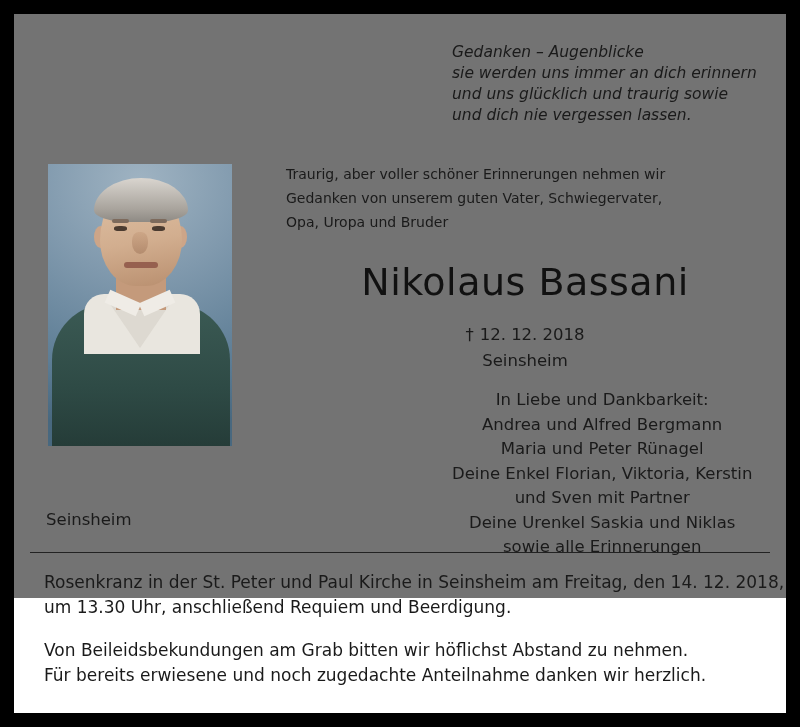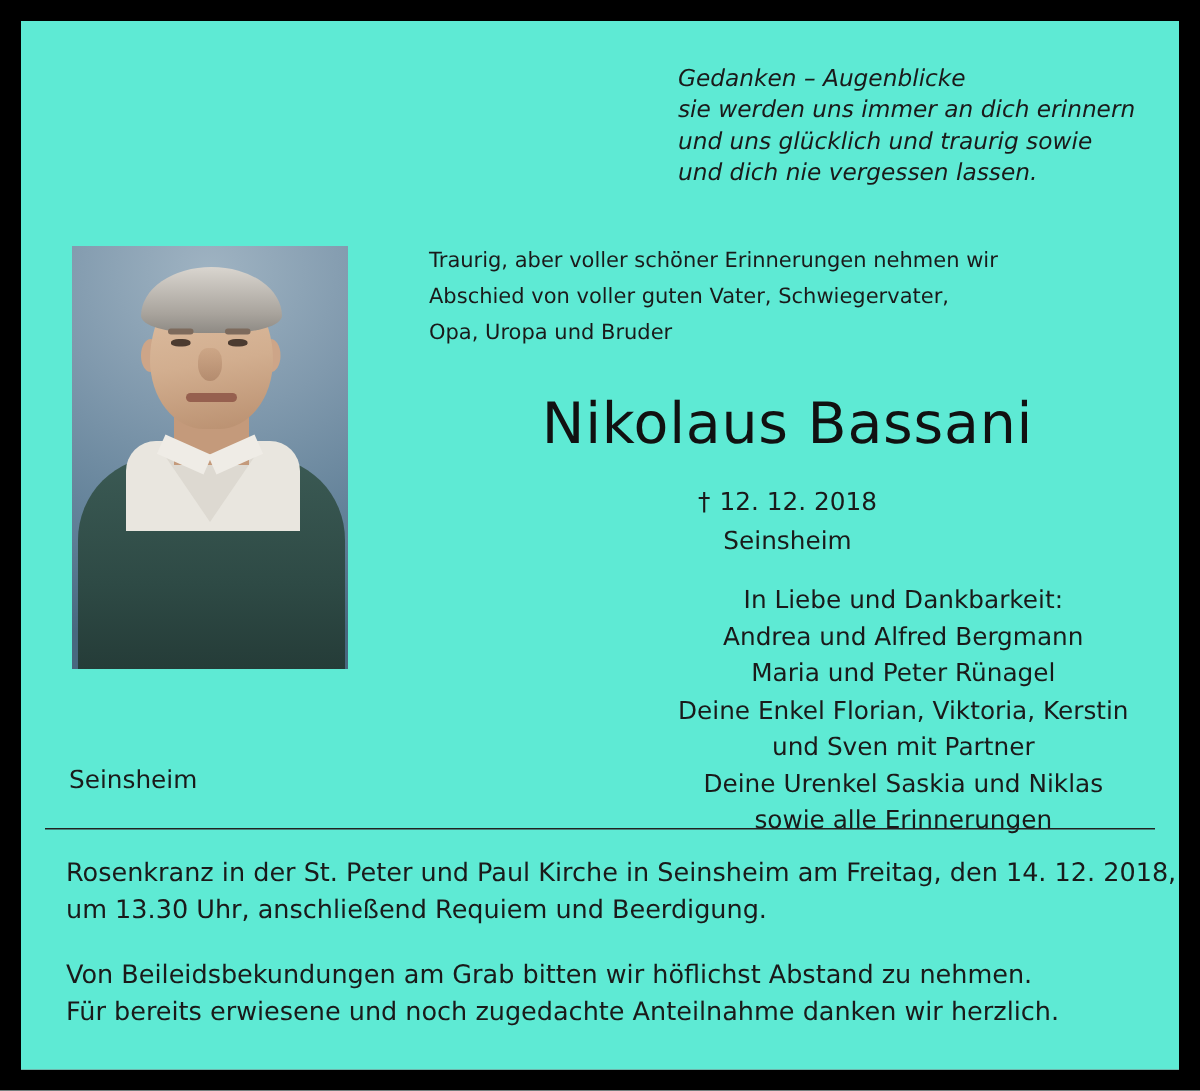--- a/index.html
+++ b/index.html
@@ -18,22 +18,22 @@
     position: relative;
     width: 800px;
     height: 727px;
     box-sizing: border-box;
     background: #ffffff;
     border: 14px solid #000000;
   }
   .inner {
     position: relative;
     width: 772px;
-    height: 699px;
-    background: #5eead4;
+    height: 584px;
+    background: #737373;
     box-sizing: border-box;
   }
 
   
   .poem {
     position: absolute;
     left: 438px;
     top: 28px;
     font-style: italic;
     font-size: 15.5px;
@@ -272,21 +272,21 @@
 
     <div class="poem">
       <div>Gedanken – Augenblicke</div>
       <div>sie werden uns immer an dich erinnern</div>
       <div>und uns glücklich und traurig sowie</div>
       <div>und dich nie vergessen lassen.</div>
     </div>
 
     <div class="intro">
       <div>Traurig, aber voller schöner Erinnerungen nehmen wir</div>
-      <div>Abschied von voller guten Vater, Schwiegervater,</div>
+      <div>Gedanken von unserem guten Vater, Schwiegervater,</div>
       <div>Opa, Uropa und Bruder</div>
     </div>
 
     <div class="name">Nikolaus Bassani</div>
 
     <div class="dates">
       <div class="col">
         <div>
           <span class="sym">†</span><span>12. 12. 2018</span>
         </div>

